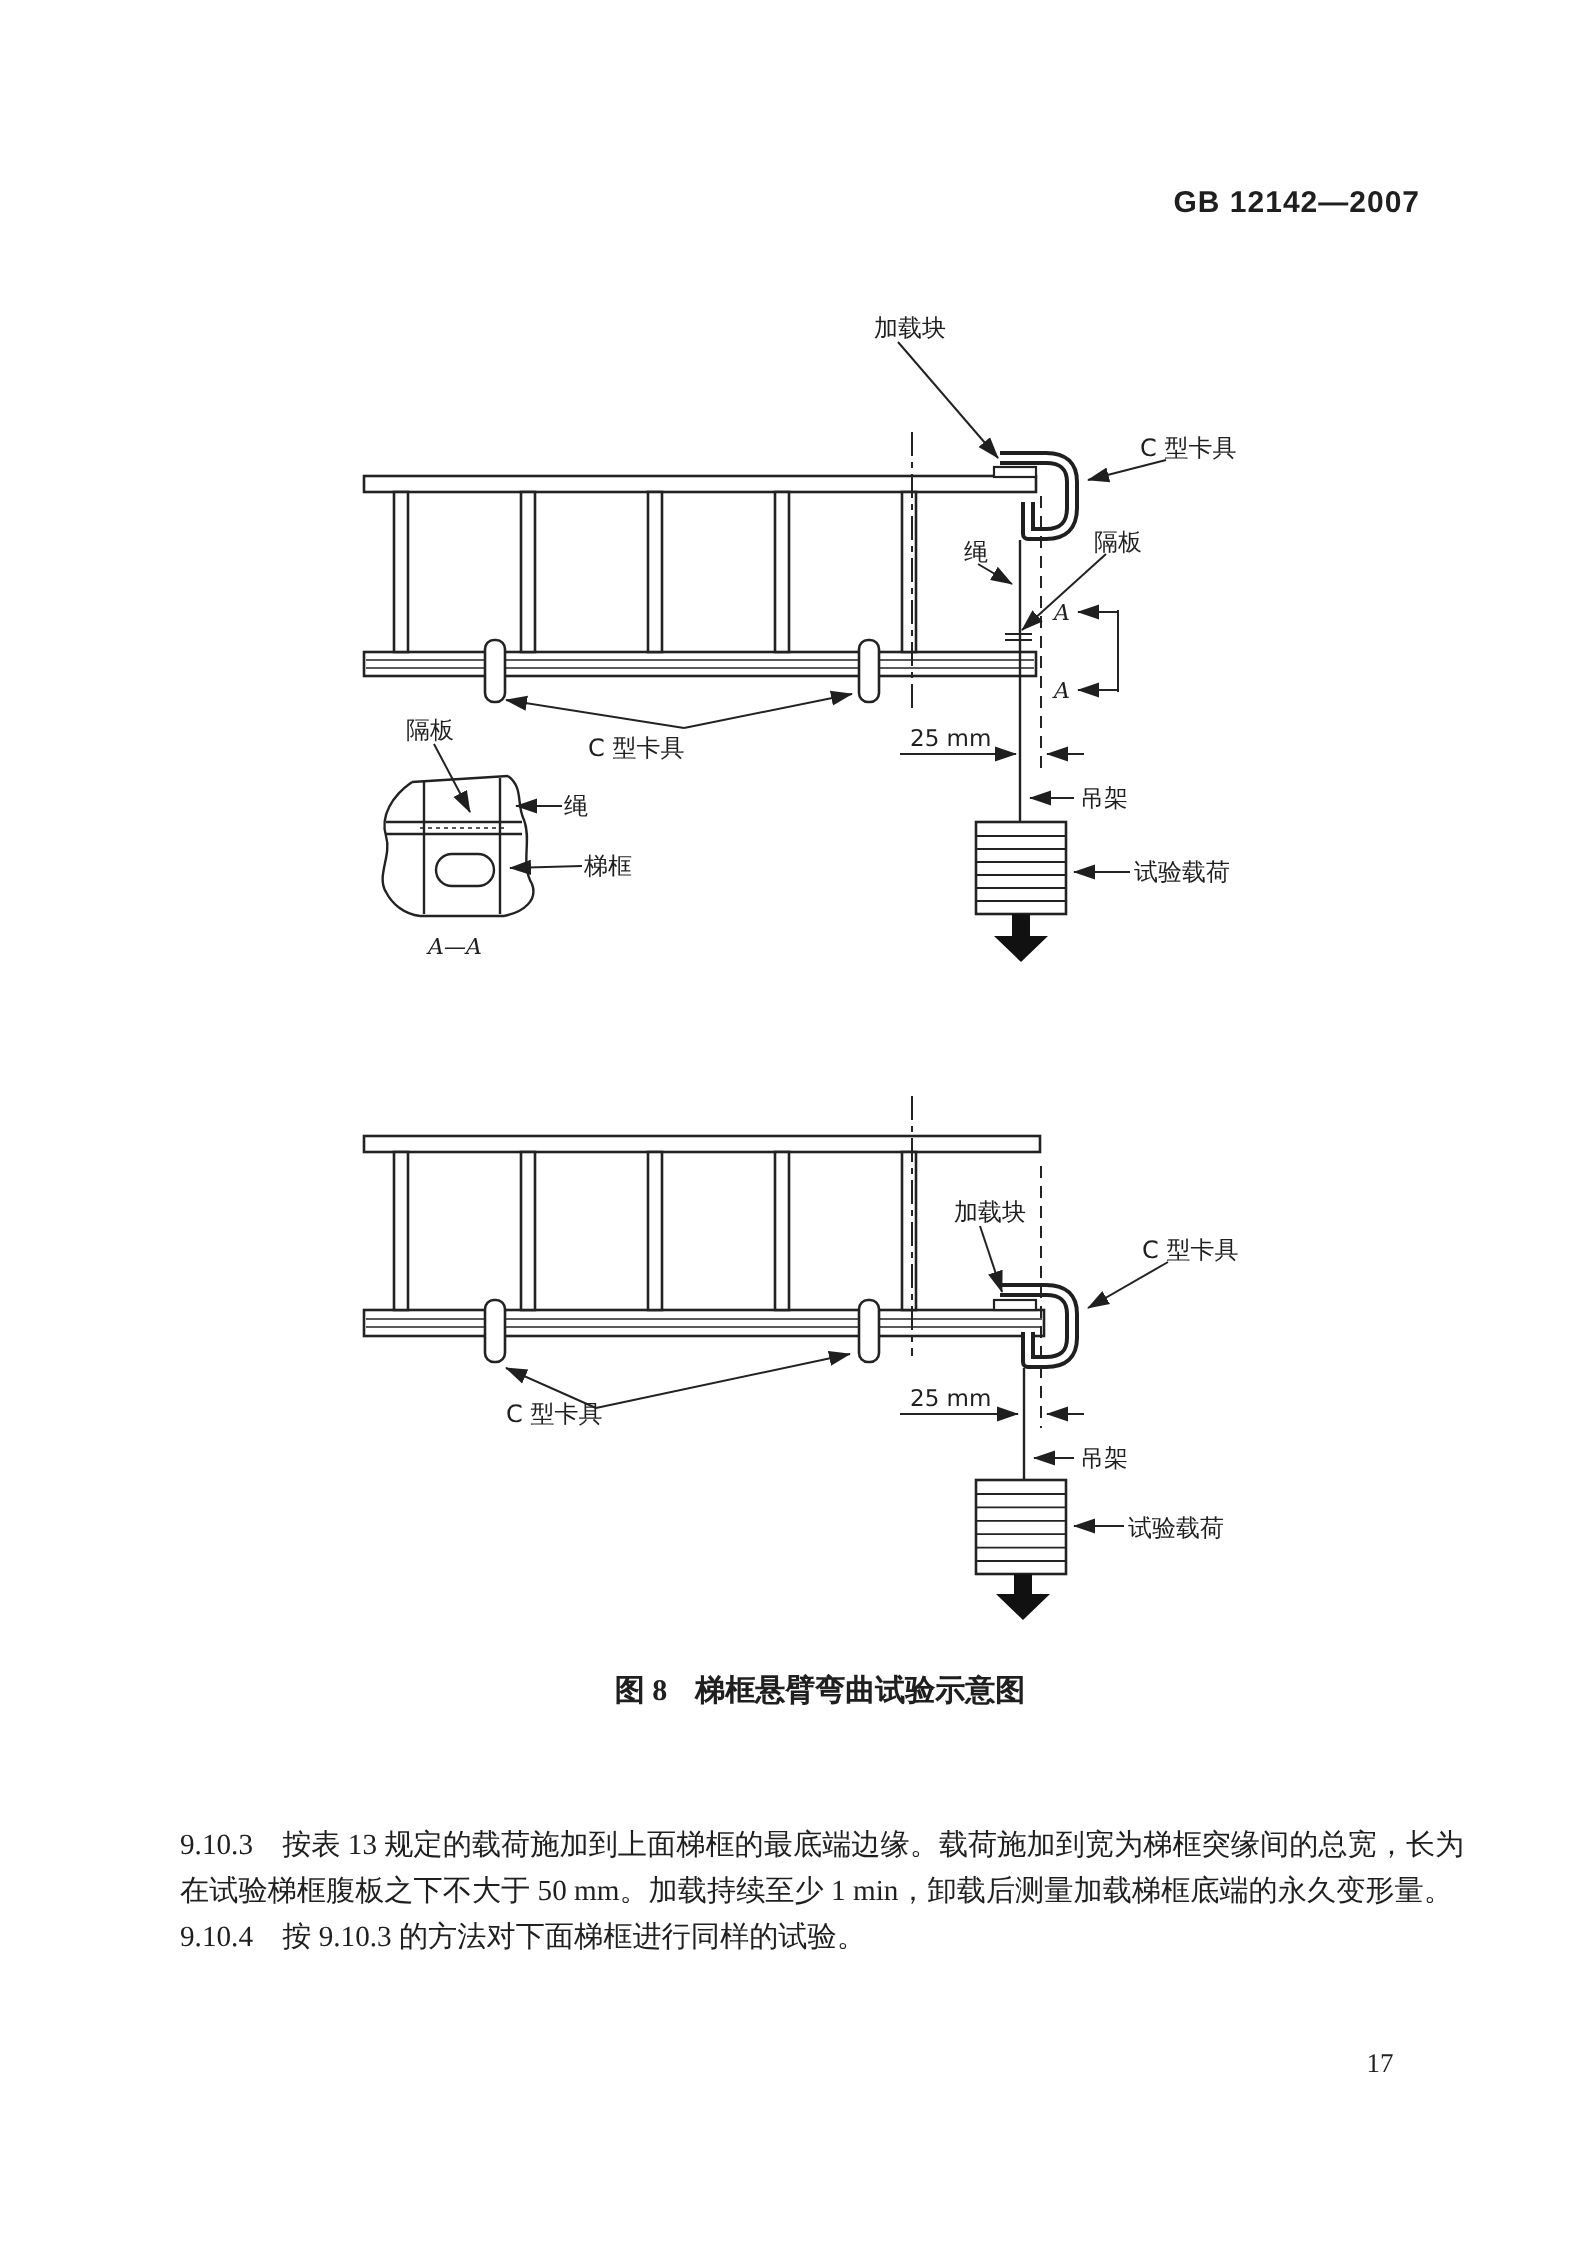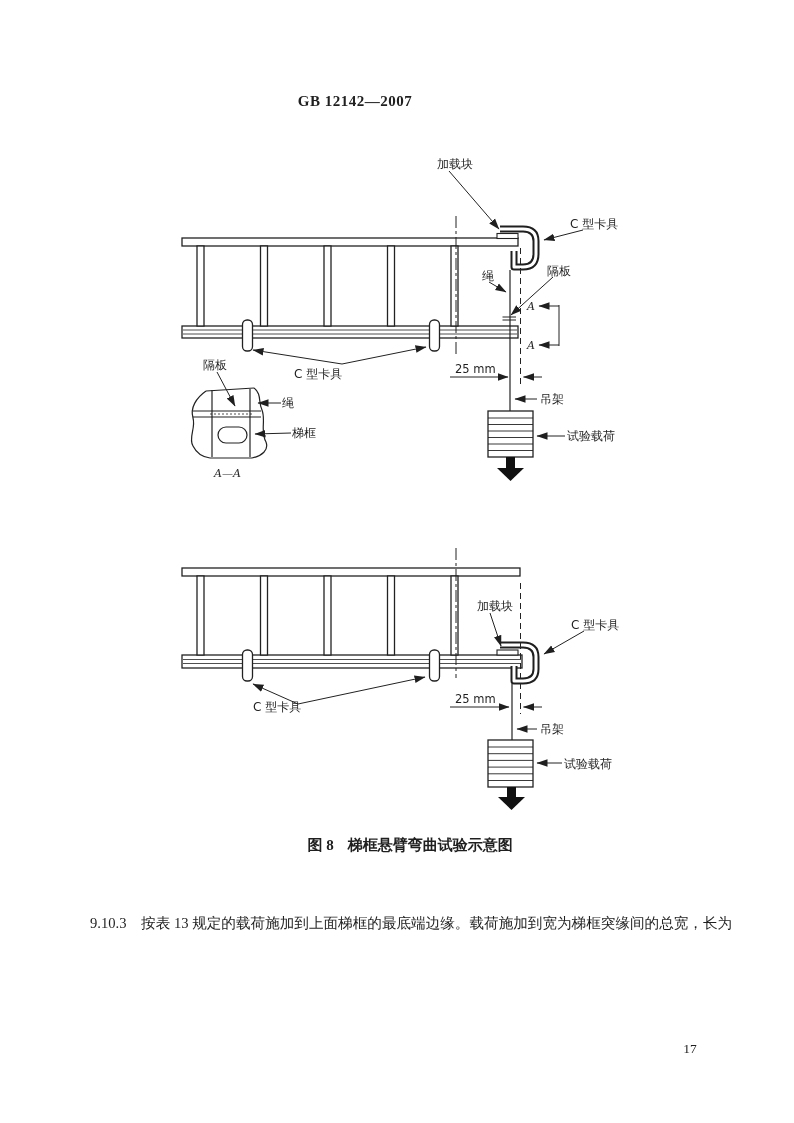--- a/index.html
+++ b/index.html
@@ -1,42 +1,41 @@
 <!DOCTYPE html>
 <html><head>
 <meta charset="utf-8">
 <style>
   html,body{margin:0;padding:0;background:#ffffff;}
   .page{
     position:relative;width:794px;height:1123px;background:#ffffff;
     font-family:"Liberation Serif",serif;color:#1f1f1f;overflow:hidden;
   }
   .hdr{
-    position:absolute;top:93px;left:0;width:710px;text-align:center;
+    position:absolute;top:93px;left:0;width:710px;text-align:right;
     font-size:15px;font-weight:bold;letter-spacing:.5px;
-    font-family:Liberation Serif, serif;
+    font-family:Liberation Sans, sans-serif;
   }
   .figsvg{position:absolute;left:0;top:0;}
   .figsvg text{font-family:"DejaVu Sans",sans-serif;font-size:12px;fill:#1f1f1f;}
   .figsvg text.ital{font-family:"DejaVu Serif",serif;font-style:italic;font-size:11px;}
   .figsvg text.dim{font-family:"DejaVu Sans",sans-serif;font-size:11.5px;}
   .caption{
     position:absolute;top:836px;left:0;width:794px;text-align:center;
     font-size:15px;font-weight:bold;padding-left:13px;
   }
   .caption .gap{display:inline-block;width:14px;}
   .bodytext{
     position:absolute;left:90px;top:912px;width:624px;
     font-size:14.6px;line-height:23.2px;
   }
   .bodytext .ln{white-space:nowrap;}
   .pagenum{
     position:absolute;top:1024px;left:645px;width:90px;text-align:center;
     font-size:13.5px;
-    margin-top:17px;
   }
 </style>
 </head>
 <body>
 
 <div class="page">
 
   <div class="hdr">GB 12142—2007</div>
 
   <svg class="figsvg" width="794" height="1123" viewBox="0 0 794 1123">
@@ -219,17 +218,19 @@
       <text x="564" y="768">试验载荷</text>
     </g>
   </svg>
 
   <div class="caption">
     <span>图 8</span><span class="gap"></span><span>梯框悬臂弯曲试验示意图</span>
   </div>
 
   <div class="bodytext">
     <div class="ln">9.10.3　按表 13 规定的载荷施加到上面梯框的最底端边缘。载荷施加到宽为梯框突缘间的总宽，长为</div>
+    <div class="ln">在试验梯框腹板之下不大于 50 mm。加载持续至少 1 min，卸载后测量加载梯框底端的永久变形量。</div>
+    <div class="ln">9.10.4　按 9.10.3 的方法对下面梯框进行同样的试验。</div>
   </div>
 
   <div class="pagenum">17</div>
 
 </div>
 
 </body></html>

